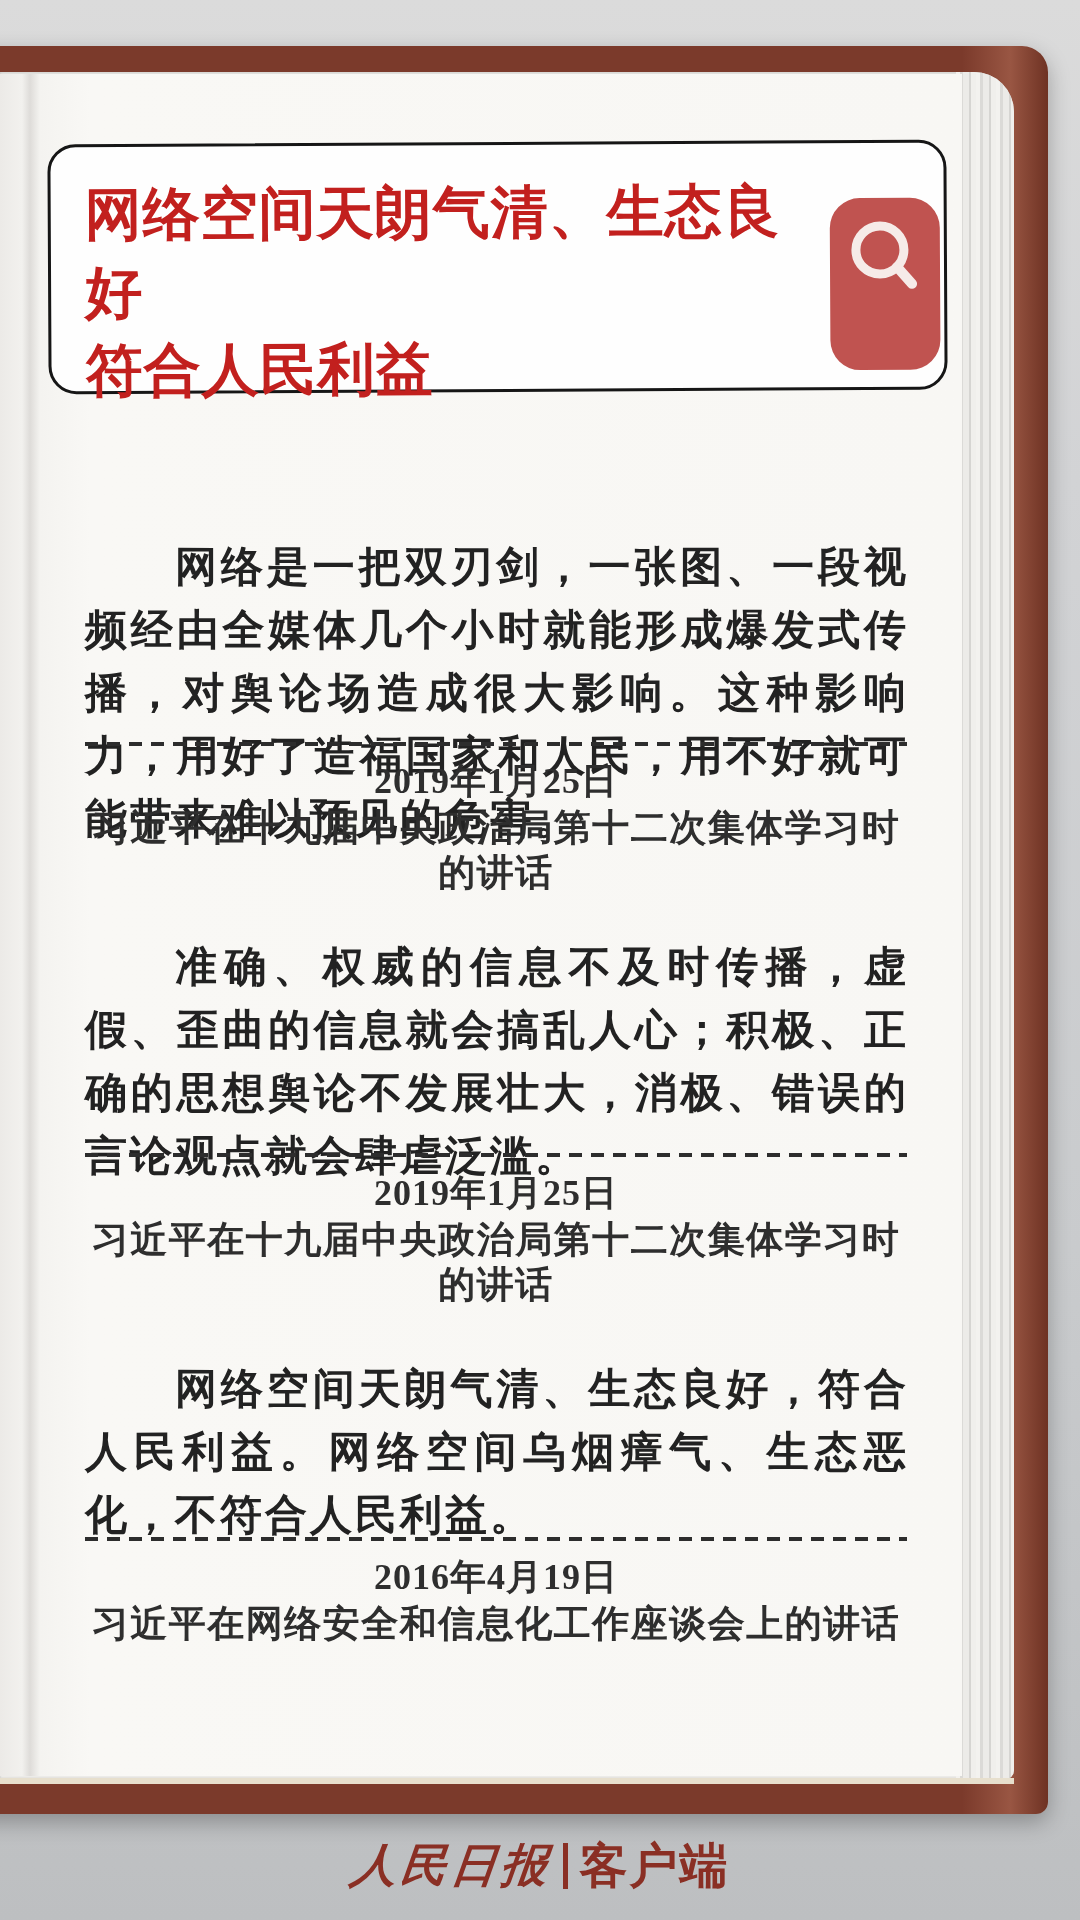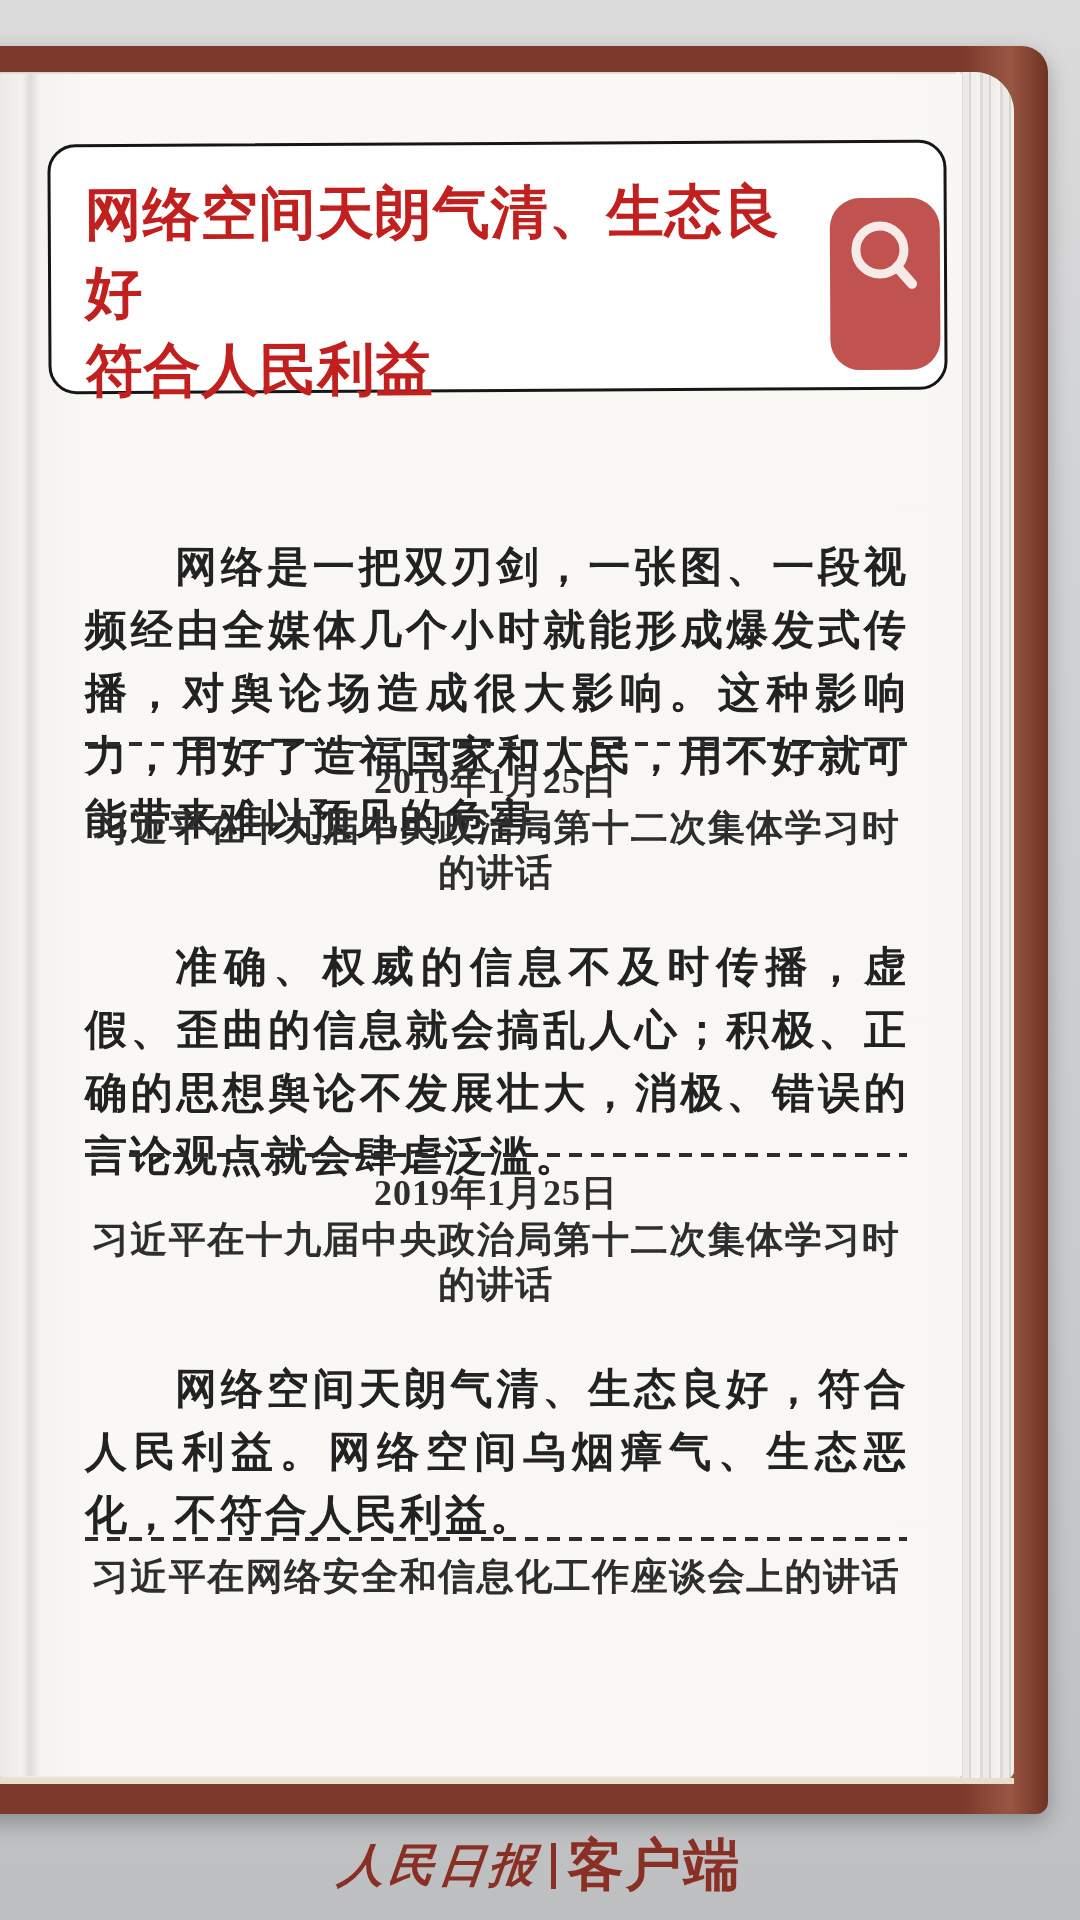--- a/index.html
+++ b/index.html
@@ -76,21 +76,21 @@
     color:#8a2f24;
   }
   .brand-script{
     font-family:"DejaVu Serif","Liberation Serif",serif;
     font-style:italic;font-weight:bold;font-size:46px;letter-spacing:4px;
     transform:skewX(-6deg);
   }
   .brand-bar{width:5px;height:46px;background:#8a2f24;}
   .brand-suffix{
     font-family:"Liberation Sans","DejaVu Sans",sans-serif;
-    font-weight:900;font-size:56px;letter-spacing:2px;
+    font-weight:900;font-size:48px;letter-spacing:2px;
   }
 </style>
 </head>
 <body>
 
 <div class="canvas">
 
   <div class="book-cover"></div>
 
   <div class="page-stack">
@@ -125,20 +125,21 @@
   <div class="quote" style="top:936px">准确、权威的信息不及时传播，虚假、歪曲的信息就会搞乱人心；积极、正确的思想舆论不发展壮大，消极、错误的言论观点就会肆虐泛滥。</div>
   <div class="separator" style="top:1153px"></div>
   <div class="attribution" style="top:1170px">
     <div class="date">2019年1月25日</div>
     <div class="source">习近平在十九届中央政治局第十二次集体学习时的讲话</div>
   </div>
 
   <div class="quote" style="top:1358px">网络空间天朗气清、生态良好，符合人民利益。网络空间乌烟瘴气、生态恶化，不符合人民利益。</div>
   <div class="separator" style="top:1537px"></div>
   <div class="attribution" style="top:1554px">
+    <div class="date">2016年4月19日</div>
     <div class="source">习近平在网络安全和信息化工作座谈会上的讲话</div>
   </div>
 
   <div class="footer-brand">
     <span class="brand-script">人民日报</span>
     <span class="brand-bar"></span>
     <span class="brand-suffix">客户端</span>
   </div>
 
 </div>

